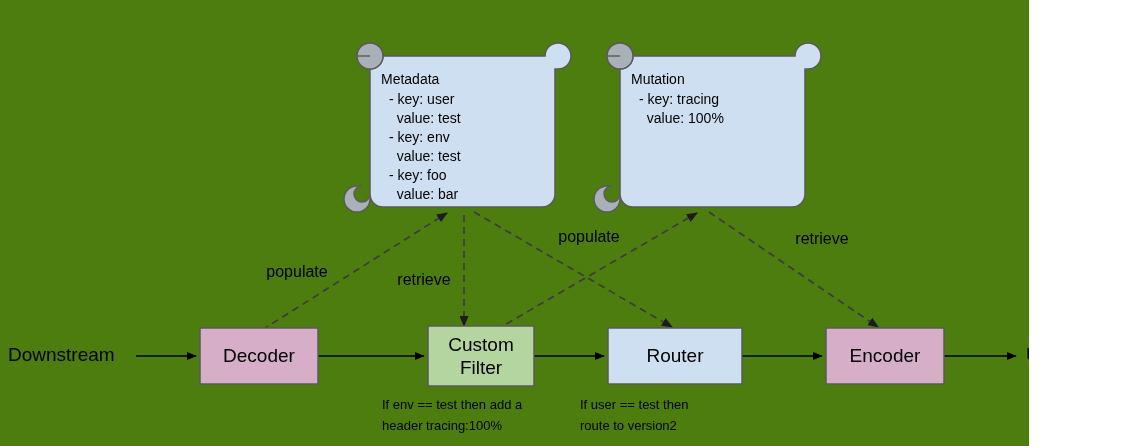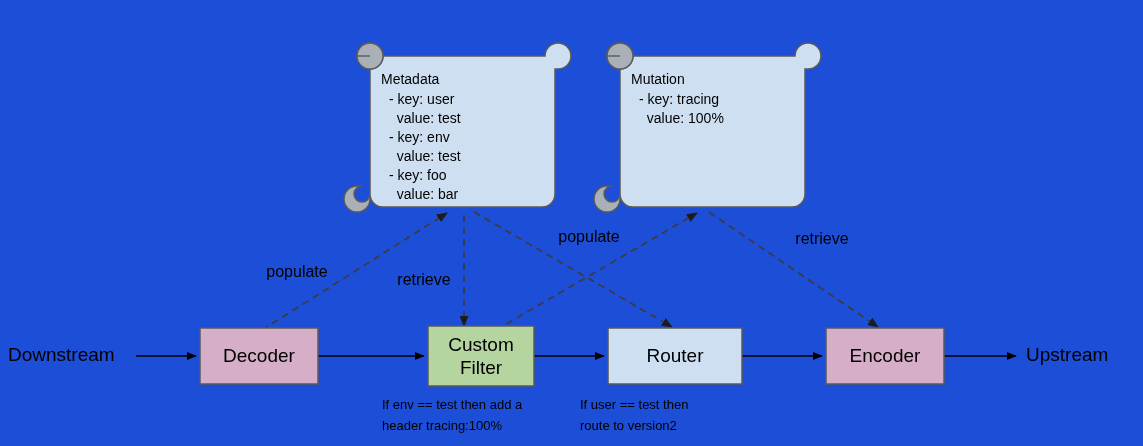--- a/index.html
+++ b/index.html
@@ -7,23 +7,23 @@
     margin: 0;
     padding: 0;
     background: #ffffff;
   }
   body {
     font-family: "Liberation Sans", sans-serif;
     color: #000000;
   }
   #diagram-root {
     position: relative;
-    width: 1143px;
+    width: 1029px;
     height: 446px;
-    background: #1d4ed8;
+    background: #4d7c0f;
     overflow: hidden;
   }
   #diagram-svg {
     position: absolute;
     left: 0;
     top: 0;
     width: 1143px;
     height: 446px;
   }
   .node-label {

